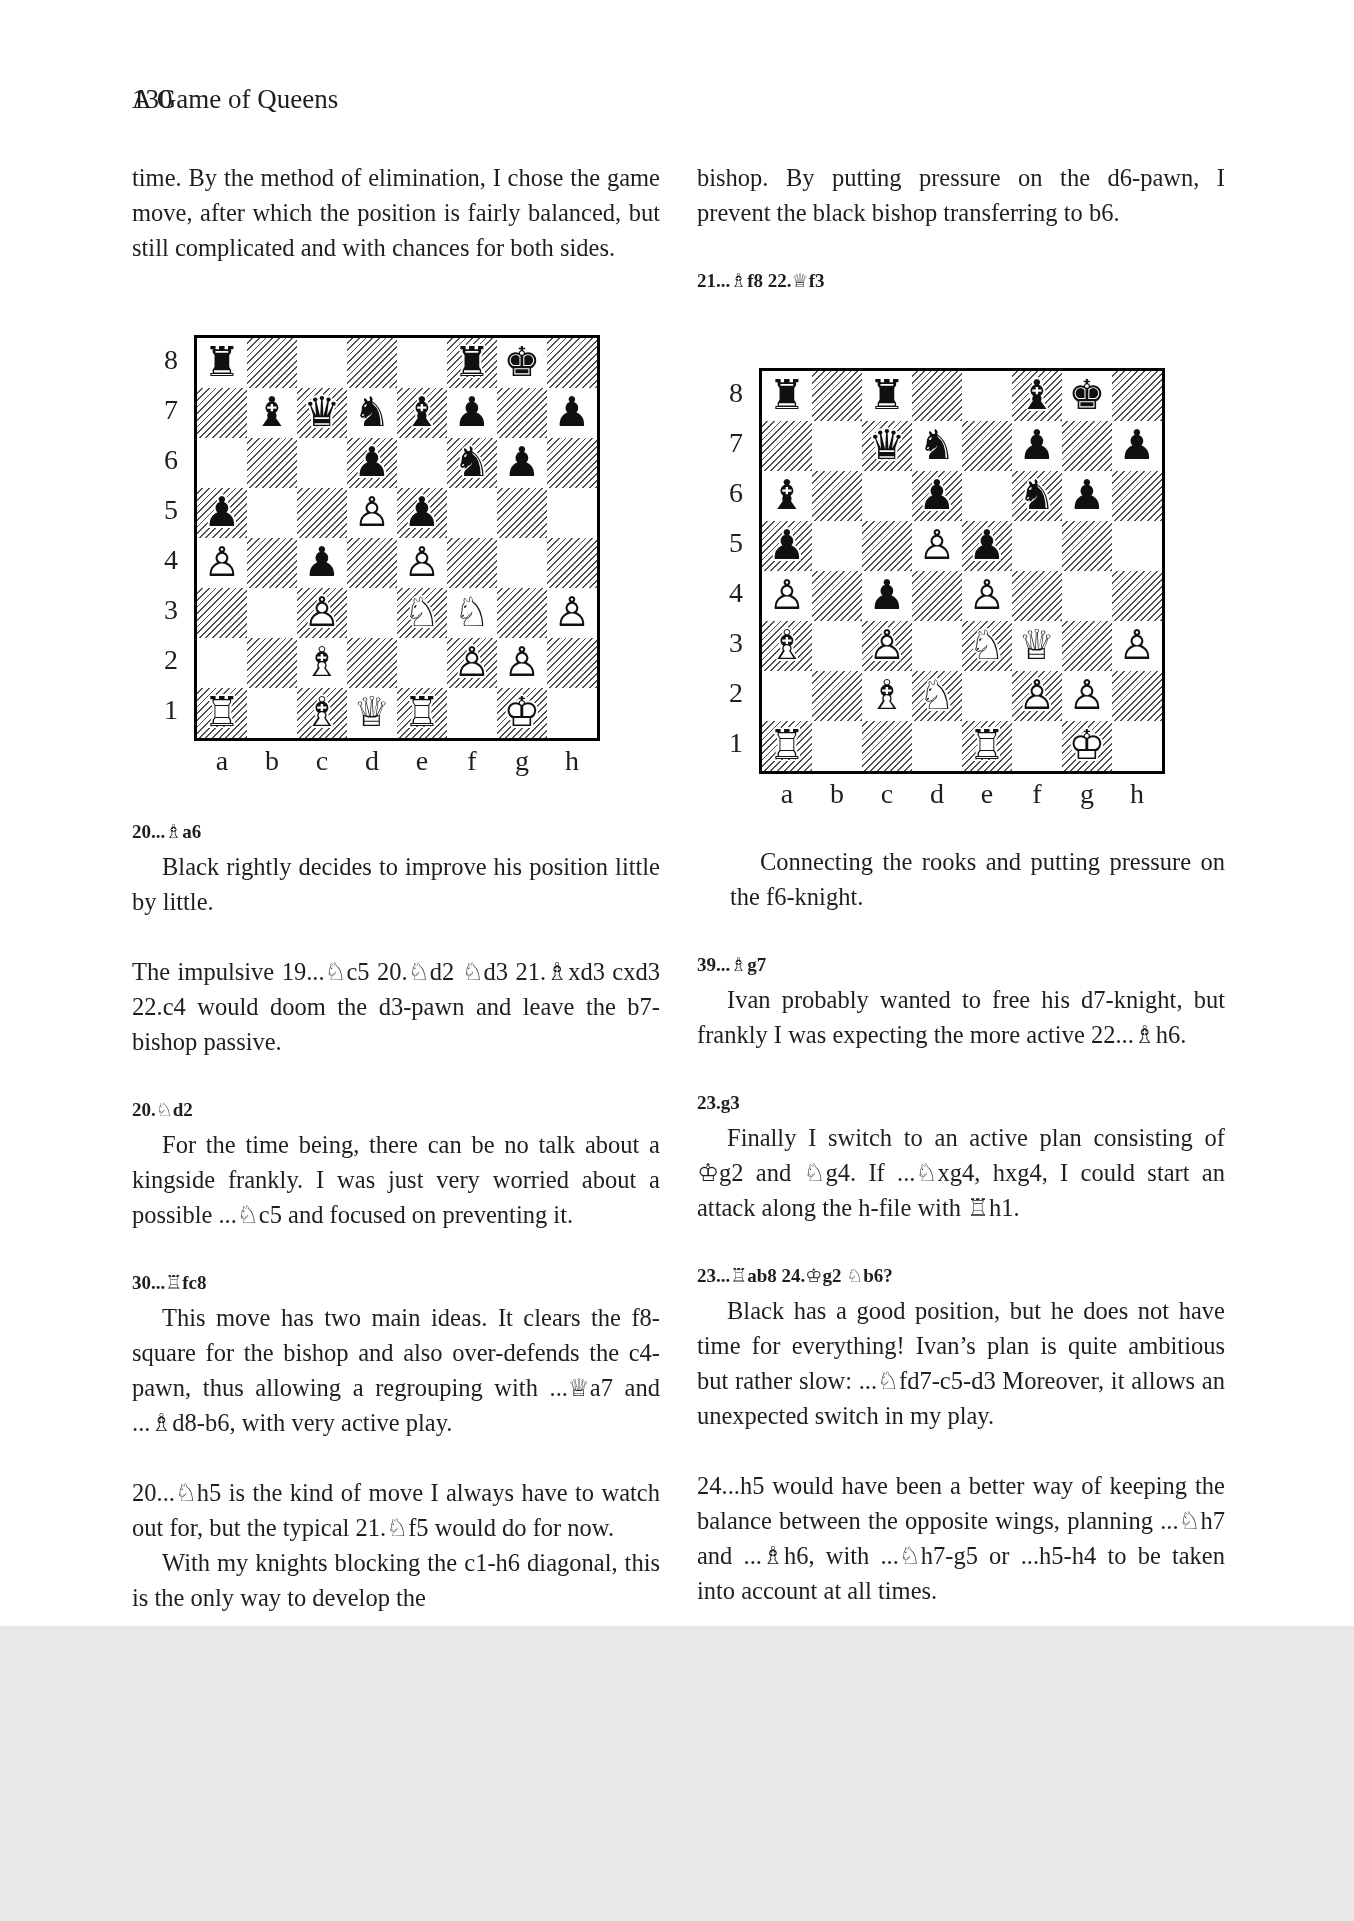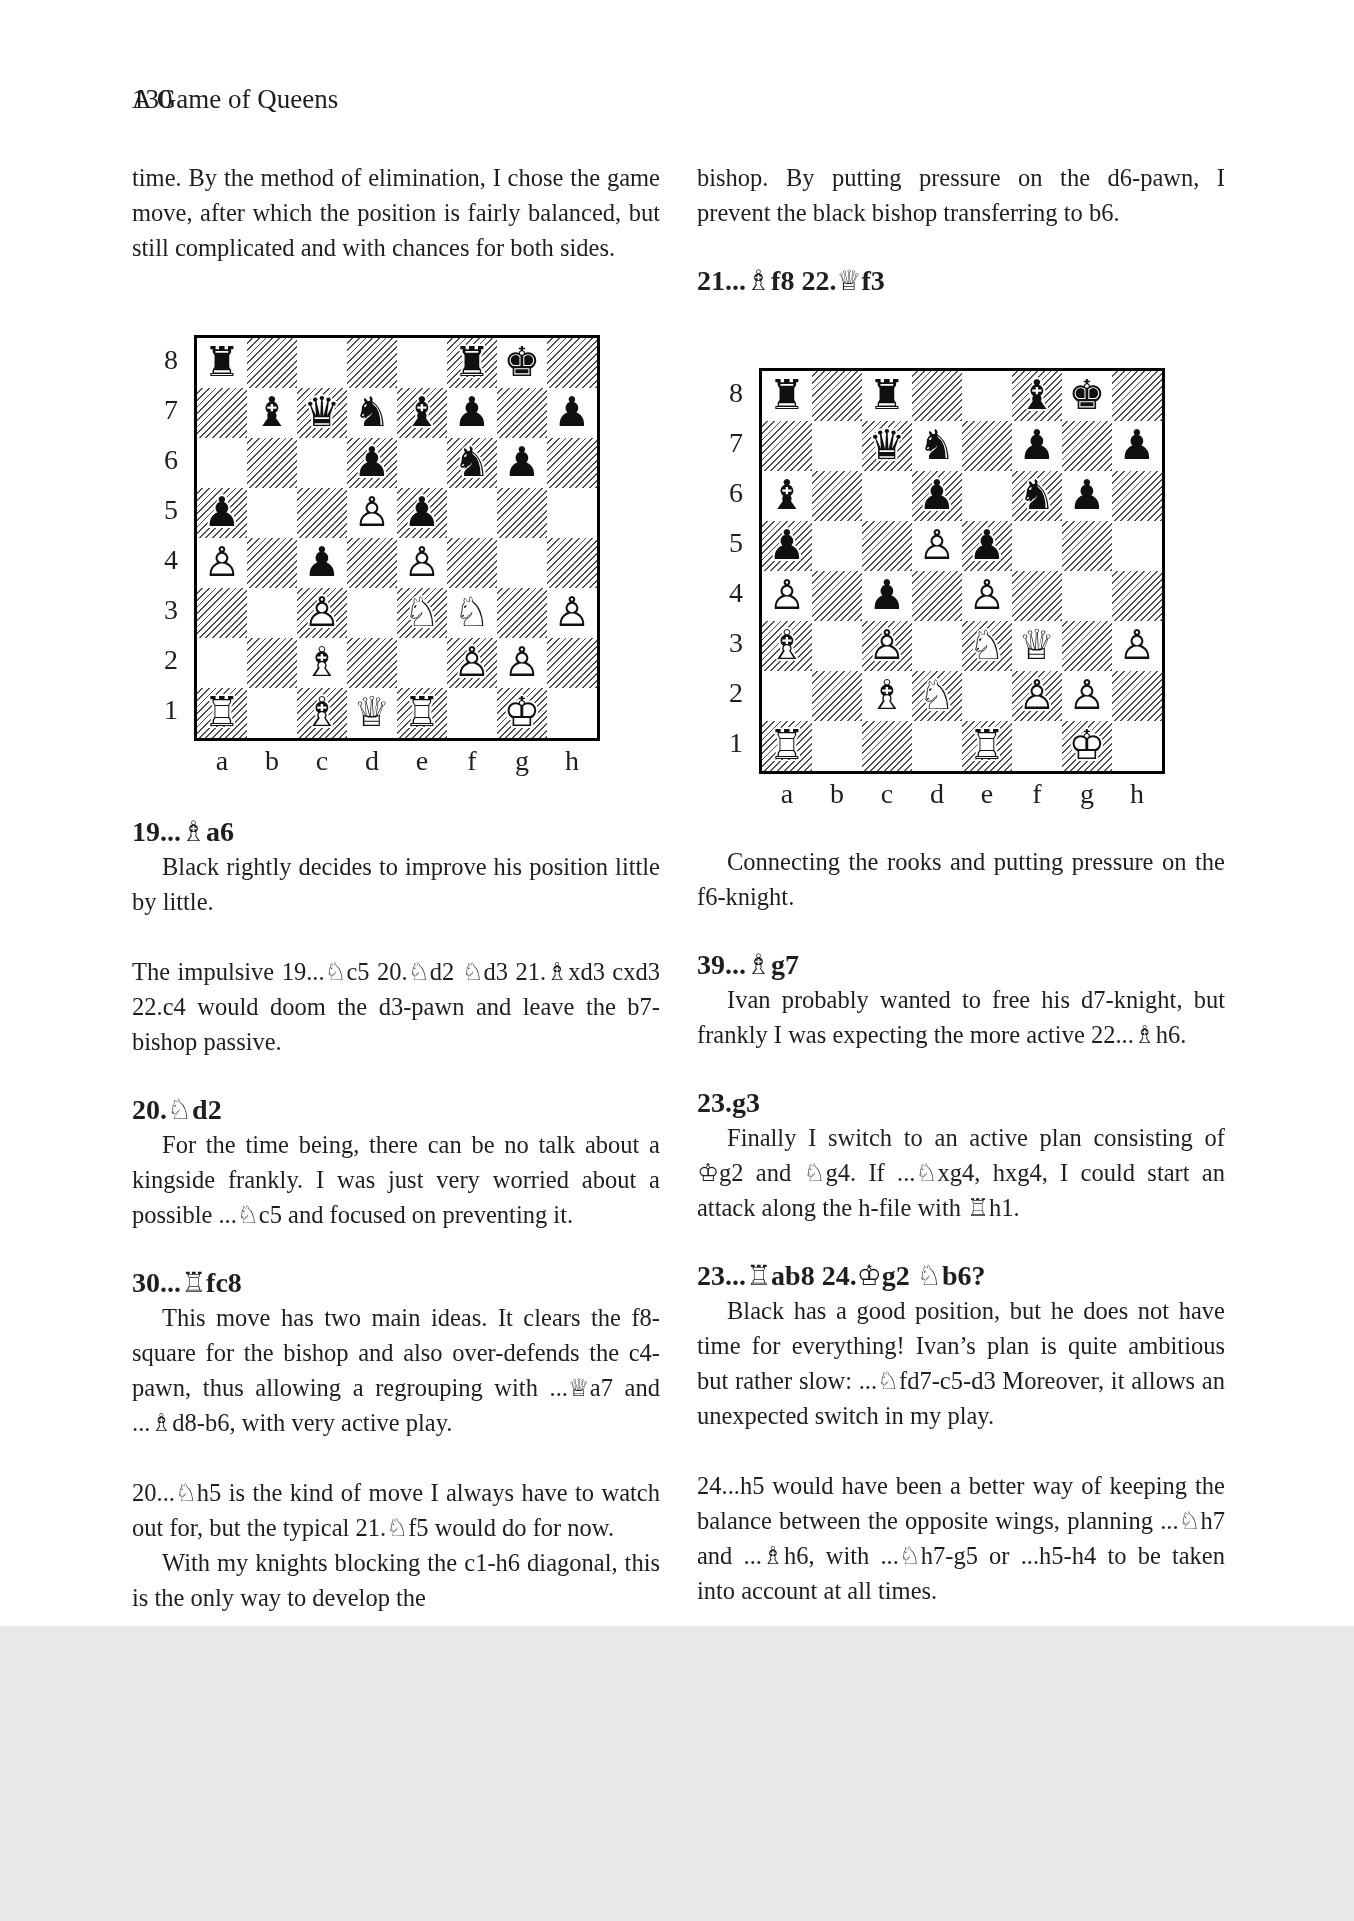--- a/index.html
+++ b/index.html
@@ -10,22 +10,22 @@
   }
   .pg-header{position:absolute;top:84px;left:132px;right:130px;height:36px;font-size:27px;}
   .pg-num{position:absolute;left:0;top:0;}
   .pg-title{position:absolute;left:0;right:0;text-align:left;top:0;}
   .col{position:absolute;top:160px;width:528px;font-size:24.5px;line-height:35px;}
   .col-left{left:132px;}
   .col-right{left:697px;}
   .col p{margin:0;text-align:justify;text-align-last:left;}
   .col p.ind{text-indent:30px;}
   .col p.gap{margin-top:35px;}
-  .col p.after-d{margin-top:30px;text-indent:30px;}
-  .col h3{font-size:28px;line-height:35px;font-weight:bold;margin:33px 0 0 0;}
+  .col p.after-d{margin-top:30px;text-indent:30px;margin-left:33px;}
+  .col h3{font-size:19px;line-height:35px;font-weight:bold;margin:33px 0 0 0;}
   
   .diagram{margin:70px 0 0 0;}
   .board-outer{display:flex;align-items:stretch;margin-left:16px;}
   .ranks{width:46px;display:flex;flex-direction:column;}
   .ranks span{height:50px;line-height:50px;text-align:center;font-size:28px;}
   .board{width:400px;height:400px;border:3px solid #000;display:grid;
          grid-template-rows:repeat(8,50px);grid-template-columns:repeat(8,50px);}
   .sq{position:relative;width:50px;height:50px;}
   .sq.light{background:#ffffff;}
   .sq.dark{background:repeating-linear-gradient(135deg,#ffffff 0px,#ffffff 3.4px,#4e4e4e 3.4px,#4e4e4e 4.7px);}
@@ -224,21 +224,21 @@
           <span>b</span>
           <span>c</span>
           <span>d</span>
           <span>e</span>
           <span>f</span>
           <span>g</span>
           <span>h</span>
         </div>
     </div>
 
-    <h3>19...♗a6</h3>
+    <h3>20...♗a6</h3>
     <p class="ind">Black rightly decides to improve his position little by little.</p>
     <p class="gap">The impulsive 19...♘c5 20.♘d2 ♘d3 21.♗xd3 cxd3 22.c4 would doom the d3-pawn and leave the b7-bishop passive.</p>
 
     <h3>20.♘d2</h3>
     <p class="ind">For the time being, there can be no talk about a kingside frankly. I was just very worried about a possible ...♘c5 and focused on preventing it.</p>
 
     <h3>30...♖fc8</h3>
     <p class="ind">This move has two main ideas. It clears the f8-square for the bishop and also over-defends the c4-pawn, thus allowing a regrouping with ...♕a7 and ...♗d8-b6, with very active play.</p>
     <p class="gap">20...♘h5 is the kind of move I always have to watch out for, but the typical 21.♘f5 would do for now.</p>
 

